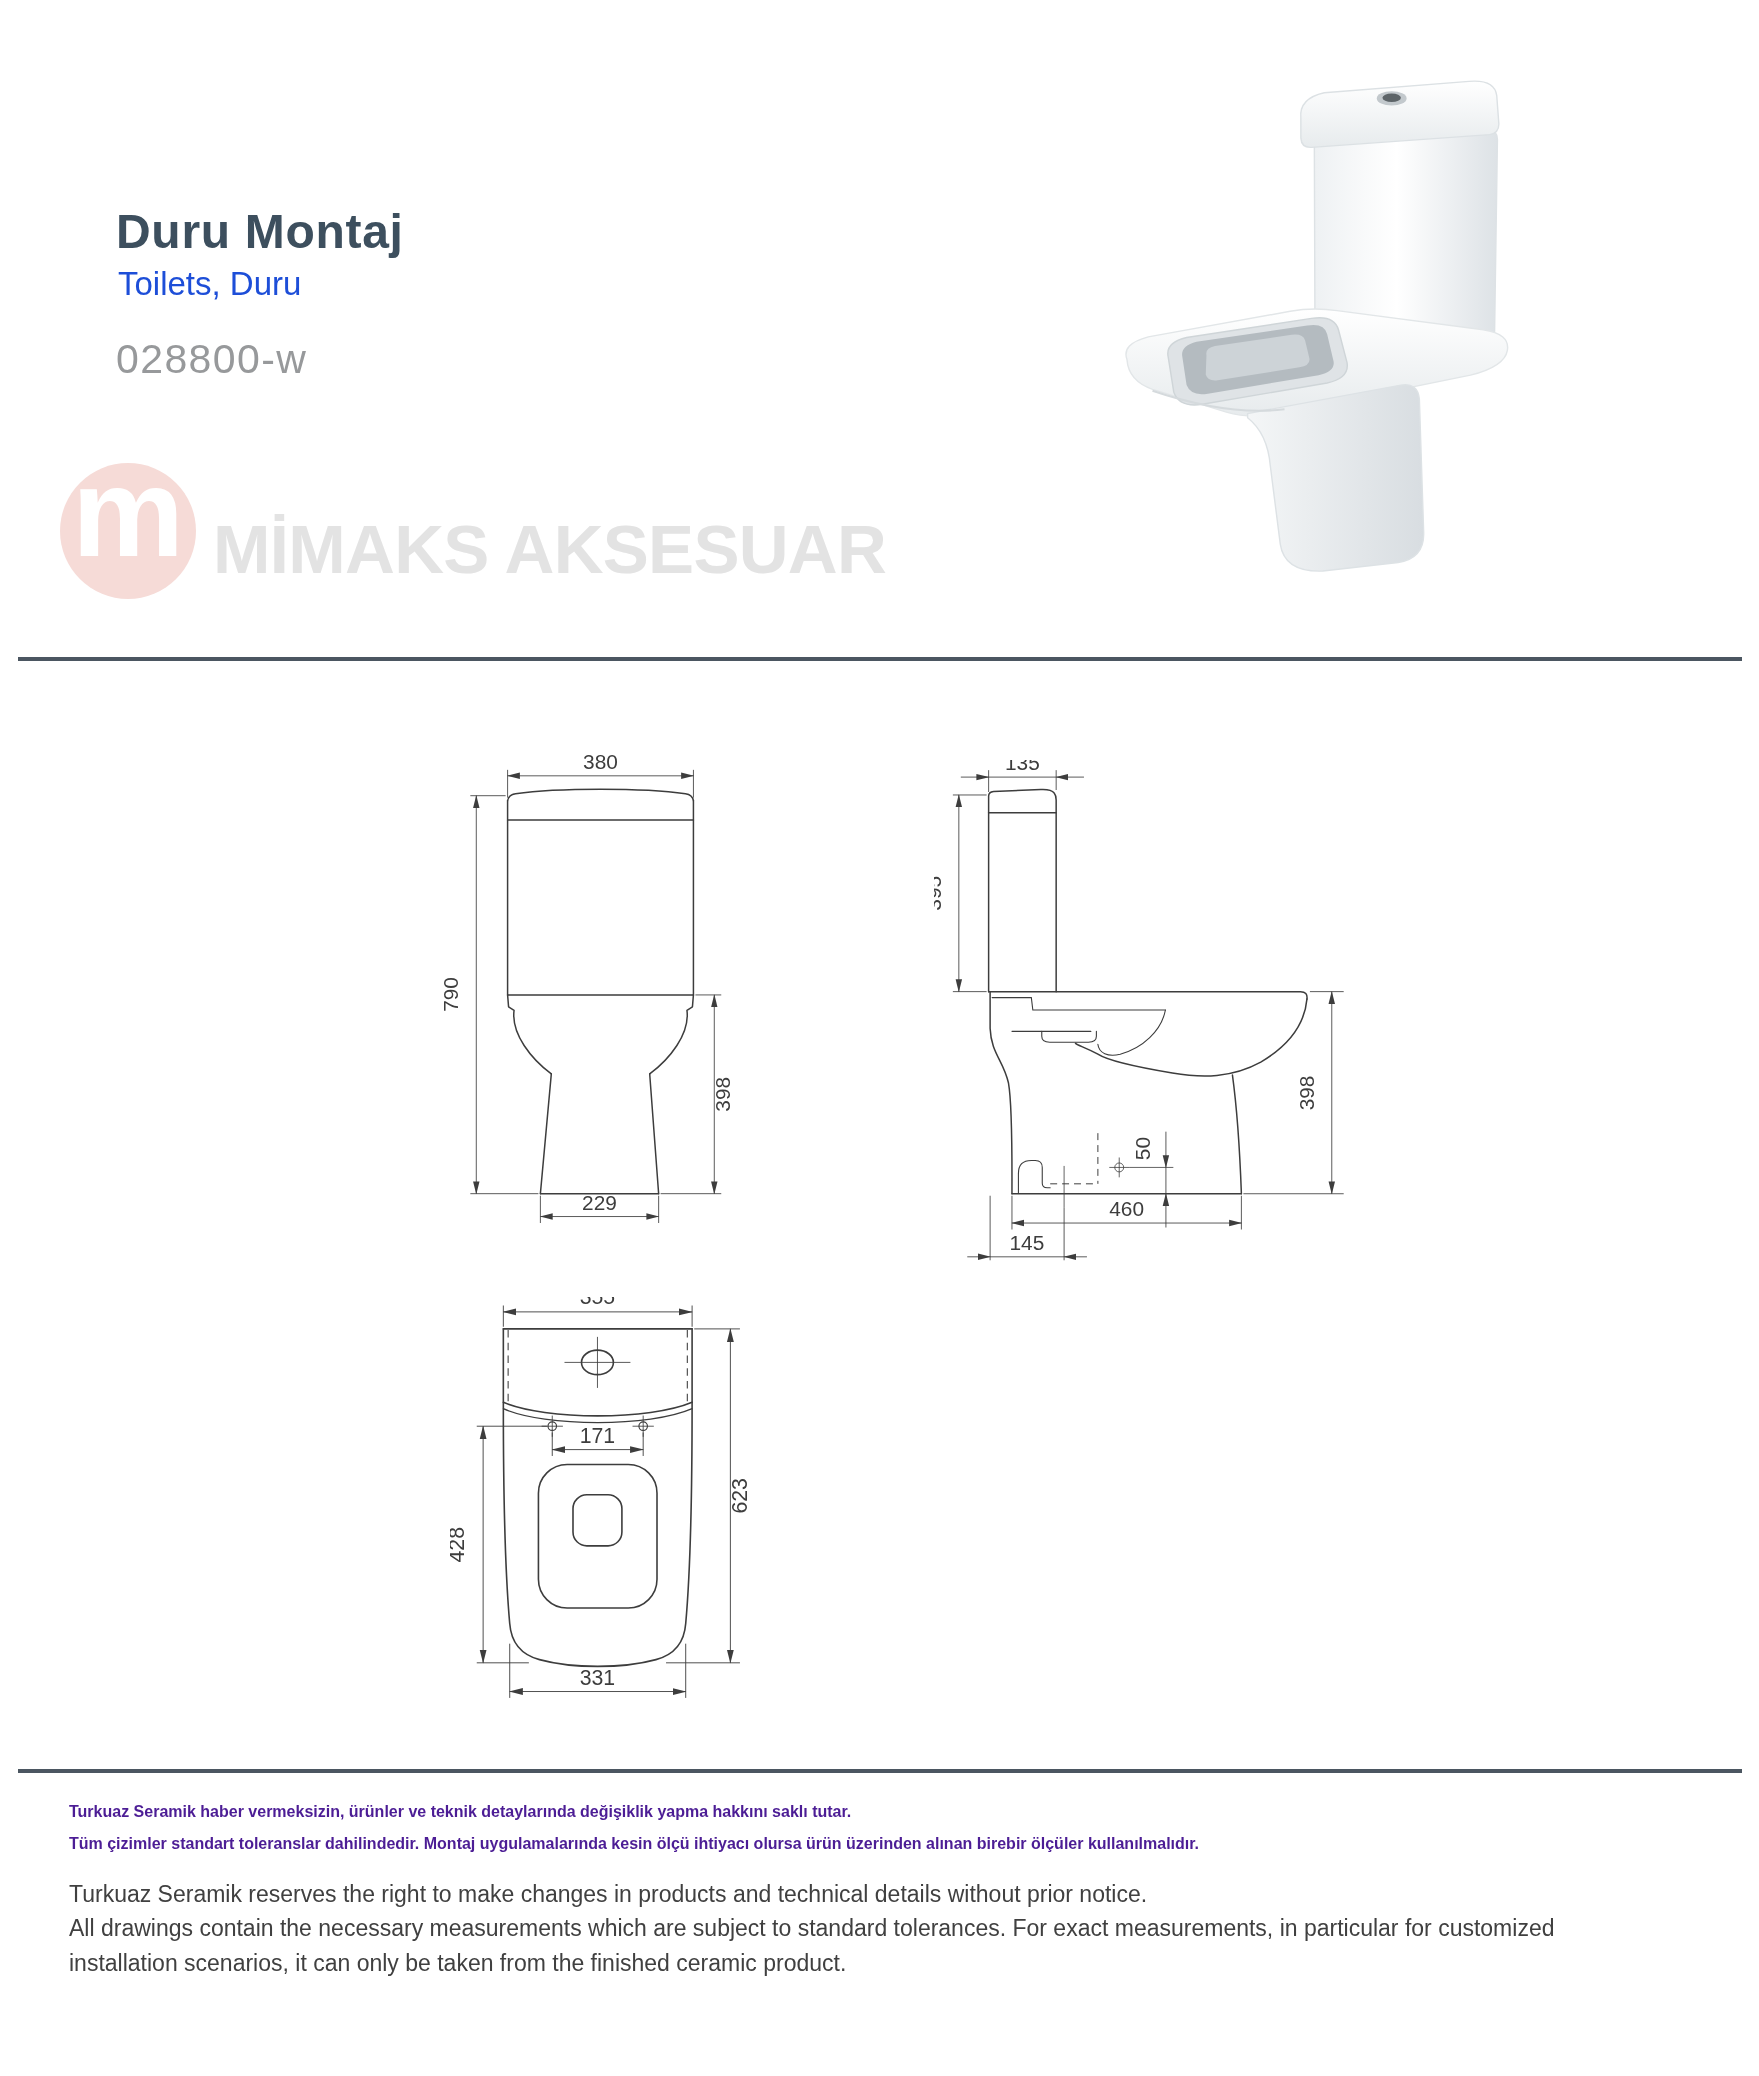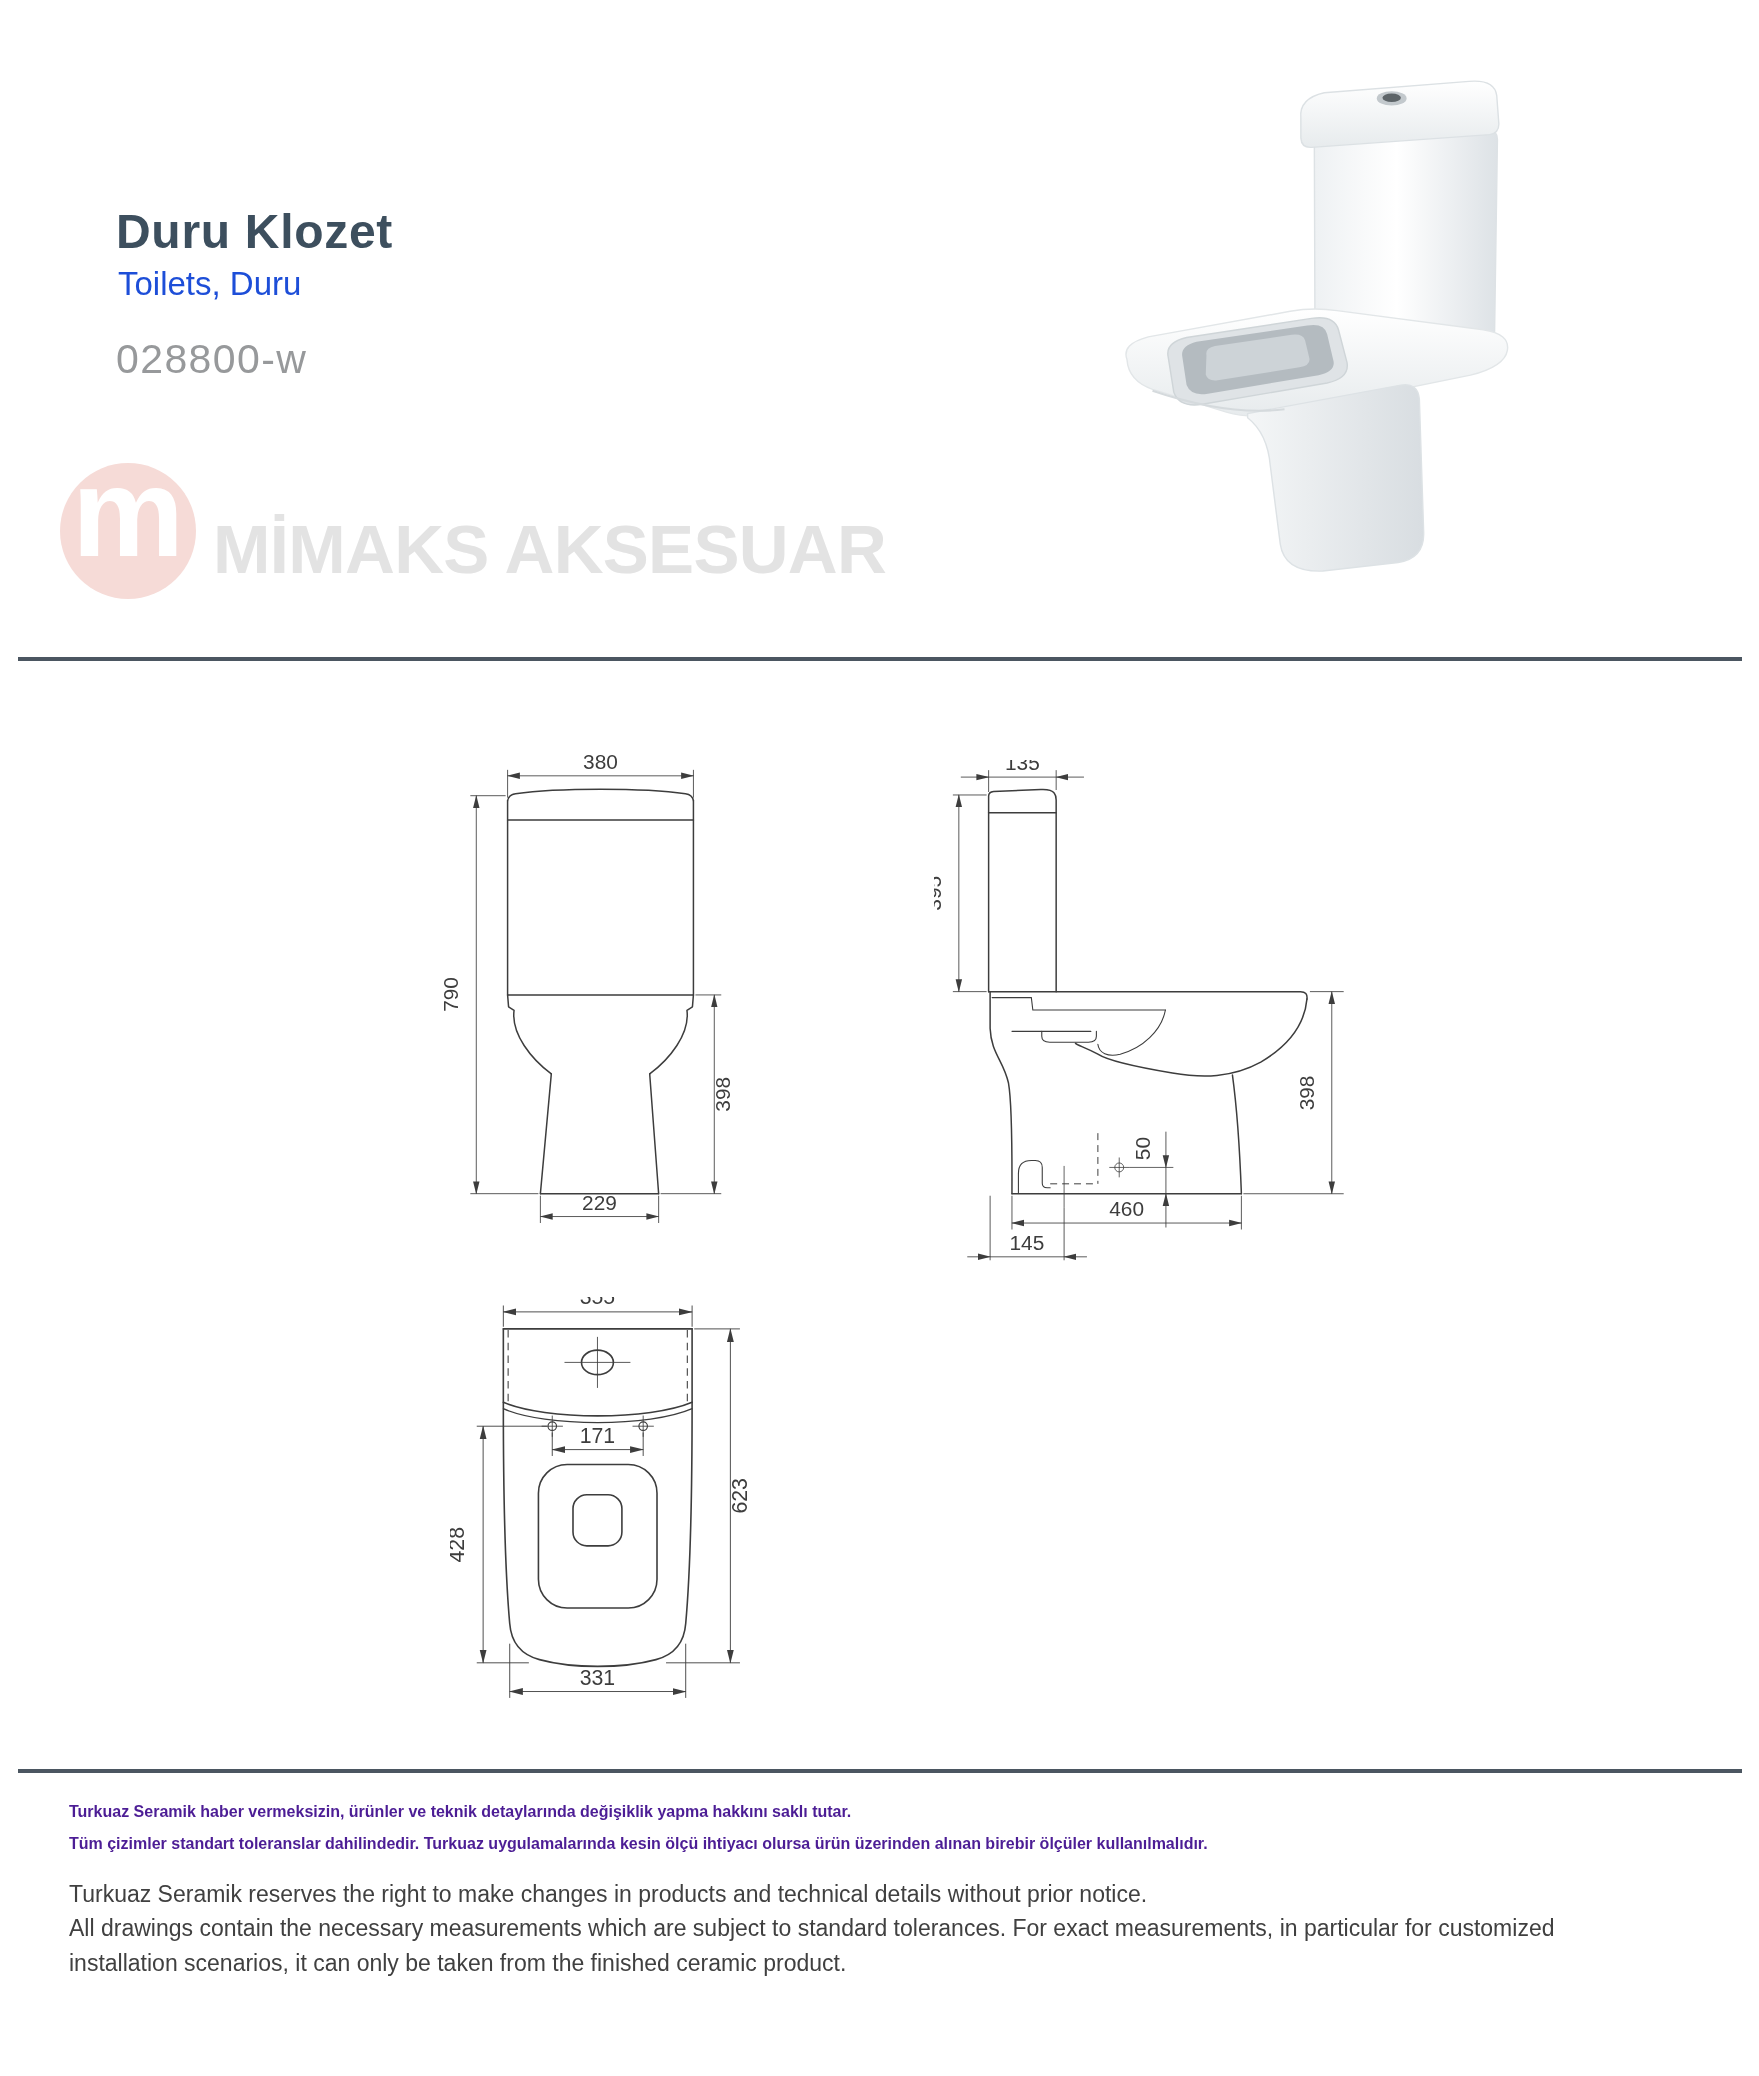--- a/index.html
+++ b/index.html
@@ -31,21 +31,21 @@
   .thin{stroke:#3d3d3d;stroke-width:2.2;fill:none;stroke-linecap:round;}
   .hair{stroke:#3d3d3d;stroke-width:1.6;fill:none;}
   .dimln{stroke:#3d3d3d;stroke-width:1.7;fill:none;}
   .dash{stroke:#3d3d3d;stroke-width:2;fill:none;stroke-dasharray:14 10;}
 </style>
 </head>
 <body>
 
 <div id="page">
 
-  <div class="abs title">Duru Klozet</div>
+  <div class="abs title">Duru Montaj</div>
   <div class="abs subtitle">Toilets, Duru</div>
   <div class="abs code">028800-w</div>
 
   <div class="abs logo-circle" style="background:#f6dbd7">
     <span class="logo-m">m</span>
   </div>
   <div class="abs logo-line1">MİMAKS AKSESUAR</div>
 
   <svg class="abs" style="left:1100px;top:50px" width="511" height="529" viewBox="0 0 720 745">
     <defs>
@@ -213,19 +213,19 @@
       <path d="M112,742 H443" marker-start="url(#arT)" marker-end="url(#arT)"></path>
     </g>
     <text class="dim" x="277" y="14" font-size="40" text-anchor="middle">355</text>
     <text class="dim" x="277" y="275" font-size="40" text-anchor="middle">171</text>
     <text class="dim" font-size="40" text-anchor="middle" x="26" y="466" transform="rotate(-90 26 466)">428</text>
     <text class="dim" font-size="40" text-anchor="middle" x="558" y="374" transform="rotate(-90 558 374)">623</text>
     <text class="dim" x="277" y="729" font-size="40" text-anchor="middle">331</text>
   </svg>
 
   <div class="abs ftr tr-line tr1">Turkuaz Seramik haber vermeksizin, ürünler ve teknik detaylarında değişiklik yapma hakkını saklı tutar.</div>
-  <div class="abs ftr tr-line tr2">Tüm çizimler standart toleranslar dahilindedir. Turkuaz uygulamalarında kesin ölçü ihtiyacı olursa ürün üzerinden alınan birebir ölçüler kullanılmalıdır.</div>
+  <div class="abs ftr tr-line tr2">Tüm çizimler standart toleranslar dahilindedir. Montaj uygulamalarında kesin ölçü ihtiyacı olursa ürün üzerinden alınan birebir ölçüler kullanılmalıdır.</div>
   <div class="abs ftr en-line en1">Turkuaz Seramik reserves the right to make changes in products and technical details without prior notice.</div>
   <div class="abs ftr en-line en2">All drawings contain the necessary measurements which are subject to standard tolerances. For exact measurements, in particular for customized</div>
   <div class="abs ftr en-line en3">installation scenarios, it can only be taken from the finished ceramic product.</div>
 
 </div>
 
 
 </body></html>

